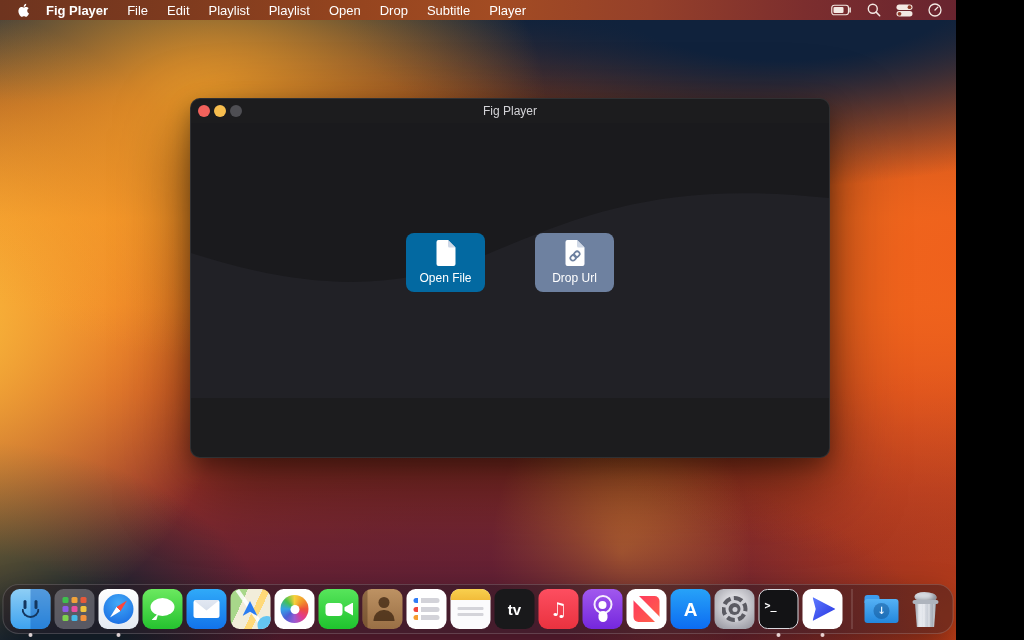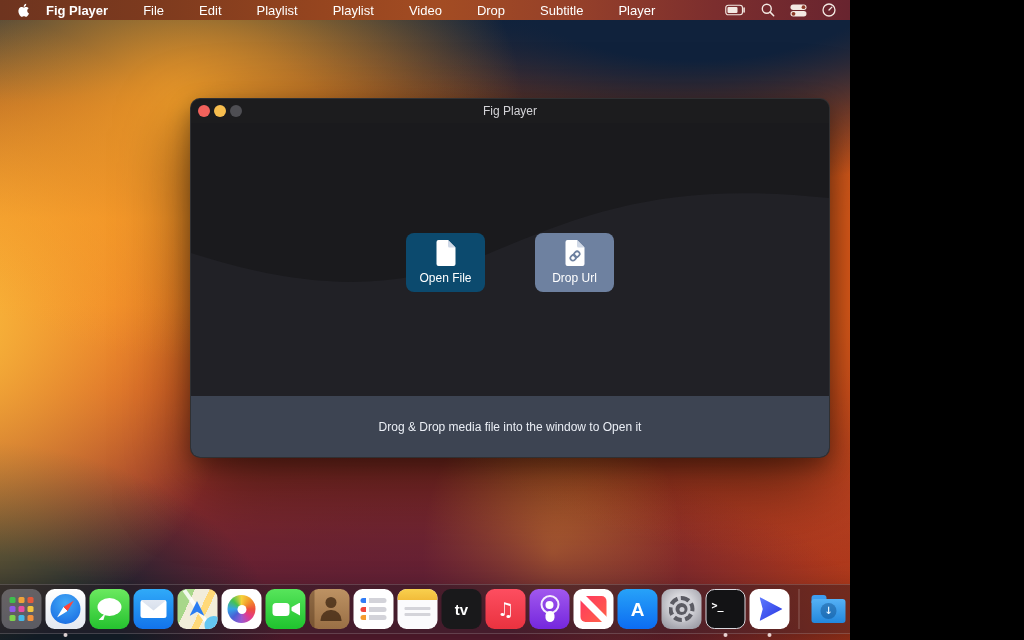--- a/index.html
+++ b/index.html
@@ -1,18 +1,18 @@
 <!DOCTYPE html>
 <html><head>
 <meta charset="utf-8">
 <style>
   * { margin:0; padding:0; box-sizing:border-box; }
   html,body { width:1024px; height:640px; overflow:hidden; background:#000;
     font-family:"Liberation Sans","DejaVu Sans",sans-serif; }
-  .desktop { position:relative; width:850px; height:640px; overflow:hidden; }
+  .desktop { position:relative; width:956px; height:640px; overflow:hidden; }
 
   
   .wallpaper { position:absolute; left:0; top:20px; right:0; bottom:0;
     background:
       radial-gradient(480px 360px at 22% 14%, rgba(247,164,42,.92), rgba(247,164,42,0) 70%),
       radial-gradient(420px 460px at -6% 50%, #f9bd3d, rgba(249,189,61,0) 70%),
       radial-gradient(640px 300px at 82% -8%, #10223c 30%, rgba(16,34,60,0) 72%),
       radial-gradient(300px 160px at 2% -5%, #13253f, rgba(19,37,63,0) 70%),
       radial-gradient(760px 420px at 105% 38%, #f0601c, rgba(240,96,28,0) 75%),
       radial-gradient(460px 320px at -4% 104%, #182430 35%, rgba(24,36,48,0) 70%),
@@ -23,21 +23,21 @@
   }
 
   
   .menubar { position:absolute; top:0; left:0; right:0; height:20px; z-index:30;
     display:flex; align-items:center; padding:0 12px;
     background:linear-gradient(90deg,#6e341f 0%,#7d3a1e 18%,#96451f 38%,#a34c23 52%,#95402a 68%,#7c2e2e 84%,#68242f 100%);
     color:#fff; font-size:13px; }
   .apple { display:flex; align-items:center; margin-left:5px; }
   .app-name { font-weight:700; margin-left:16px; }
   .menus { display:flex; gap:19px; margin-left:19px; }
-  .menu-item { cursor:default;margin-left:16px; }
+  .menu-item { cursor:default; }
   .status { margin-left:auto; display:flex; align-items:center; gap:15px; padding-right:2px; }
   .status svg { display:block; }
 
   
   .window { position:absolute; left:190px; top:98px; width:640px; height:360px;
     background:#1c1c1e; border-radius:10px; overflow:hidden; z-index:10;
     border:1px solid rgba(255,255,255,.09);
     box-shadow:0 28px 70px rgba(0,0,0,.55), 0 8px 22px rgba(0,0,0,.35); }
   .titlebar { height:24px; display:flex; align-items:center; padding-left:7px; position:relative; }
   .tl { width:12px; height:12px; border-radius:50%; margin-right:4px; }
@@ -204,21 +204,21 @@
       <svg width="13" height="16" viewBox="0 0 14 18">
         <path fill="#ffffff" d="M11.182 9.864c-.018-1.85 1.511-2.738 1.58-2.781-.86-1.258-2.199-1.431-2.674-1.45-1.138-.115-2.221.67-2.798.67-.576 0-1.468-.653-2.413-.636-1.242.018-2.387.722-3.026 1.834-1.29 2.237-.33 5.547.926 7.361.614.888 1.346 1.885 2.308 1.849.925-.037 1.275-.6 2.394-.6 1.118 0 1.432.6 2.412.582.997-.018 1.628-.906 2.237-1.797.704-1.03.993-2.027 1.01-2.078-.022-.01-1.938-.743-1.956-2.954zM9.34 4.43c.51-.618.854-1.477.76-2.333-.734.03-1.623.489-2.15 1.106-.472.547-.886 1.422-.775 2.261.819.064 1.655-.416 2.165-1.034z"></path>
       </svg>
     </span>
     <span class="app-name">Fig Player</span>
     <nav class="menus">
         <span class="menu-item">File</span>
         <span class="menu-item">Edit</span>
         <span class="menu-item">Playlist</span>
         <span class="menu-item">Playlist</span>
-        <span class="menu-item">Video</span>
+        <span class="menu-item">Open</span>
         <span class="menu-item">Drop</span>
         <span class="menu-item">Subtitle</span>
         <span class="menu-item">Player</span>
       </nav>
     <div class="status">
       <span>
         <svg width="21" height="12" viewBox="0 0 22 12">
           <rect x="0.8" y="1" width="17.5" height="10" rx="2.6" fill="none" stroke="#f3e9e3" stroke-width="1.2"></rect>
           <rect x="2.6" y="2.8" width="10.5" height="6.4" rx="1.2" fill="#f3e9e3"></rect>
           <path d="M20 4 v4" stroke="#f3e9e3" stroke-width="1.6" stroke-linecap="round"></path>
@@ -253,21 +253,21 @@
       <span class="tl" style="background: rgb(246, 189, 78);"></span>
       <span class="tl" style="background: rgb(78, 78, 83);"></span>
       <span class="title">Fig Player</span>
     </header>
 
     <div class="win-content">
       <svg class="wave" viewBox="0 0 640 275" preserveAspectRatio="none">
         <path d="M0 130 C110 165 200 172 300 130 C400 88 480 58 640 75 L640 275 L0 275 Z" fill="#212126"></path>
       </svg>
       <div class="open-buttons">
-        <button class="open-btn" style="background: #0c4a6e;">
+        <button class="open-btn" style="background: #0369a1;">
           <span class="btn-ic">
             <svg width="20" height="26" viewBox="0 0 20 26">
               <path d="M2.5 0 H12 L19.5 7.5 V24 a2 2 0 0 1 -2 2 H2.5 a2 2 0 0 1 -2 -2 V2 a2 2 0 0 1 2 -2 Z" fill="#ffffff"></path>
               <path d="M12 0 L19.5 7.5 H13.5 A1.5 1.5 0 0 1 12 6 Z" fill="#cfd8e6"></path>
             </svg>
           </span>
           <span class="btn-label">Open File</span>
         </button>
         <button class="open-btn" style="background: rgb(110, 129, 160);">
           <span class="btn-ic">
@@ -278,23 +278,20 @@
                 <rect x="4.5" y="13.5" width="6" height="5" rx="2.5"></rect>
                 <rect x="9.5" y="13.5" width="6" height="5" rx="2.5"></rect>
               </g>
             </svg>
           </span>
           <span class="btn-label">Drop Url</span>
         </button>
       </div>
     </div>
 
-    <footer class="win-footer">
-      <span>Drog &amp; Drop media file into the window to Open it</span>
-    </footer>
   </section>
 
   <div class="dock">
       <div class="dock-item">
         <div class="dock-icon di-finder">
           <span class="g1"></span>
           <span class="g2"></span>
           <span class="g3"></span>
         </div>
         <span class="dock-dot"></span>

